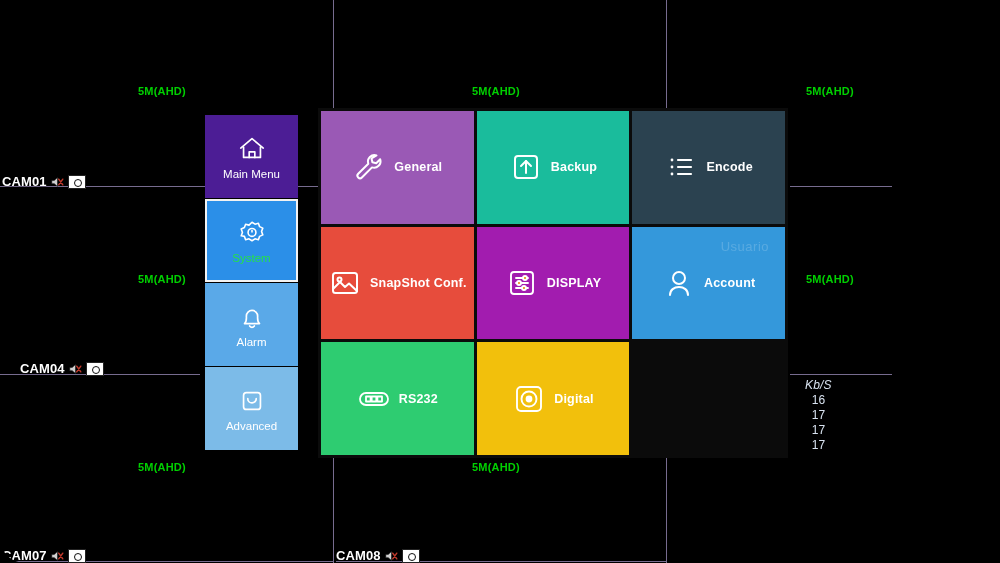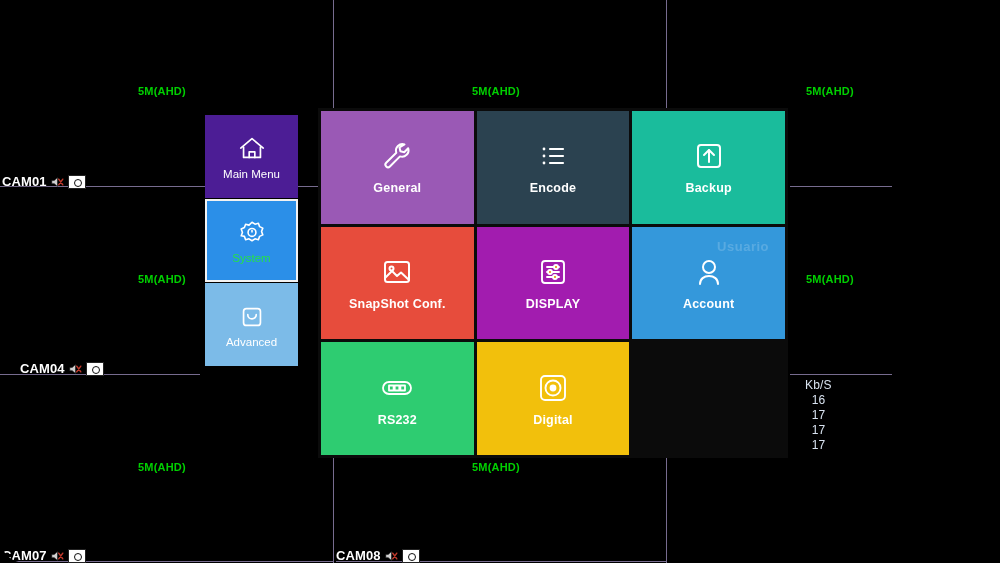--- a/index.html
+++ b/index.html
@@ -85,21 +85,21 @@
 
   
   .kbs {
     position: absolute;
     color: #d8e2ef;
     font-size: 12px;
     text-align: center;
     line-height: 15px;
     white-space: nowrap;
   }
-  .kbs .kbs-head { letter-spacing: .2px; }
+  .kbs .kbs-head { letter-spacing: .2px; font-style: italic; }
 
   
   #sidebar {
     position: absolute;
     left: 205px;
     top: 115px;
     width: 93px;
   }
   .side-item {
     position: relative;
@@ -136,40 +136,40 @@
     padding: 3px;
     box-sizing: border-box;
     display: grid;
     grid-template-columns: repeat(3, 1fr);
     grid-template-rows: repeat(3, 1fr);
     gap: 3px;
   }
   .tile {
     position: relative;
     display: flex;
-    flex-direction: column;
+    flex-direction: row;
     align-items: center;
     justify-content: center;
     gap: 8px;
     cursor: pointer;
     overflow: hidden;
   }
   .tile .tile-label {
     font-size: 12.5px;
     font-weight: bold;
     color: #ffffff;
     letter-spacing: .2px;
   }
   .tile-icon { width: 34px; height: 34px; display: block; }
   .watermark {
     position: absolute;
     top: 12px;
     right: 16px;
     font-size: 13px;
-    font-weight: bold;
+    font-weight: normal;
     color: rgba(255,255,255,.18);
     letter-spacing: .5px;
     pointer-events: none;
   }
 </style>
 </head>
 <body>
 
 <div id="screen">
 
@@ -256,20 +256,29 @@
       <span class="side-icon">
         <svg viewBox="0 0 32 32" width="30" height="30" fill="none" stroke="#fff" stroke-width="1.7" stroke-linejoin="round">
           <path d="M16 4.5l3.2 2.1 3.6-1 1.3 3.6 3.4 1.6-1.3 3.6 1.3 3.6-3.4 1.6-1.3 3.6-3.6-1-3.2 2.1-3.2-2.1-3.6 1-1.3-3.6L4.5 19l1.3-3.6L4.5 11.8l3.4-1.6 1.3-3.6 3.6 1z"></path>
           <circle cx="16" cy="15.4" r="4.2"></circle>
           <path d="M16 15.4v-2.6"></path>
         </svg>
       </span>
       <span class="side-label">System</span>
     </div>
 
+    <div class="side-item" style="background:#5aa9e8">
+      <span class="side-icon">
+        <svg viewBox="0 0 32 32" width="30" height="30" fill="none" stroke="#fff" stroke-width="1.8" stroke-linecap="round" stroke-linejoin="round">
+          <path d="M8 23c2.5-2 2-4.5 2-8a6 6 0 0 1 12 0c0 3.5-.5 6 2 8z"></path>
+          <path d="M13.5 25.5c.7 1 1.5 1.5 2.5 1.5s1.8-.5 2.5-1.5"></path>
+        </svg>
+      </span>
+      <span class="side-label">Alarm</span>
+    </div>
 
     <div class="side-item" style="background:#7cbbe8">
       <span class="side-icon">
         <svg viewBox="0 0 32 32" width="30" height="30" fill="none" stroke="#fff" stroke-width="1.8" stroke-linecap="round" stroke-linejoin="round">
           <rect x="7" y="7" width="18" height="18" rx="3"></rect>
           <path d="M11.5 13.5a4.5 4.5 0 0 0 9 0"></path>
         </svg>
       </span>
       <span class="side-label">Advanced</span>
     </div>
@@ -280,41 +289,41 @@
 
     <div class="tile" style="background:#9a59b5">
       <span class="tile-icon">
         <svg viewBox="0 0 34 34" width="34" height="34" fill="none" stroke="#fff" stroke-width="2" stroke-linecap="round" stroke-linejoin="round">
           <path d="M24.5 5.5a6.5 6.5 0 0 0-8.2 8.2L6.2 23.8a2.6 2.6 0 0 0 3.7 3.7l10.1-10.1a6.5 6.5 0 0 0 8.2-8.2l-4 4-3.8-.9-.9-3.8z"></path>
         </svg>
       </span>
       <span class="tile-label">General</span>
     </div>
 
+    <div class="tile" style="background:#1abc9c">
+      <span class="tile-icon">
+        <svg viewBox="0 0 34 34" width="34" height="34" fill="none" stroke="#fff" stroke-width="2" stroke-linecap="round" stroke-linejoin="round">
+          <rect x="6" y="6" width="22" height="22" rx="3"></rect>
+          <path d="M17 23V11"></path>
+          <path d="M12 16l5-5 5 5"></path>
+        </svg>
+      </span>
+      <span class="tile-label">Backup</span>
+    </div>
+
     <div class="tile" style="background:#2b4250">
       <span class="tile-icon">
         <svg viewBox="0 0 34 34" width="34" height="34" fill="none" stroke="#fff" stroke-width="2.2" stroke-linecap="round">
           <circle cx="8" cy="10" r="1.4" fill="#fff" stroke="none"></circle>
           <circle cx="8" cy="17" r="1.4" fill="#fff" stroke="none"></circle>
           <circle cx="8" cy="24" r="1.4" fill="#fff" stroke="none"></circle>
           <path d="M14 10h13M14 17h13M14 24h13"></path>
         </svg>
       </span>
       <span class="tile-label">Encode</span>
-    </div>
-
-    <div class="tile" style="background:#1abc9c">
-      <span class="tile-icon">
-        <svg viewBox="0 0 34 34" width="34" height="34" fill="none" stroke="#fff" stroke-width="2" stroke-linecap="round" stroke-linejoin="round">
-          <rect x="6" y="6" width="22" height="22" rx="3"></rect>
-          <path d="M17 23V11"></path>
-          <path d="M12 16l5-5 5 5"></path>
-        </svg>
-      </span>
-      <span class="tile-label">Backup</span>
     </div>
 
     <div class="tile" style="background:#e74c3c">
       <span class="tile-icon">
         <svg viewBox="0 0 34 34" width="34" height="34" fill="none" stroke="#fff" stroke-width="2" stroke-linecap="round" stroke-linejoin="round">
           <rect x="5" y="7" width="24" height="20" rx="2.5"></rect>
           <circle cx="11.5" cy="13.5" r="2"></circle>
           <path d="M5 23l7-7 5 5 4-3.5 8 7.5"></path>
         </svg>
       </span>

